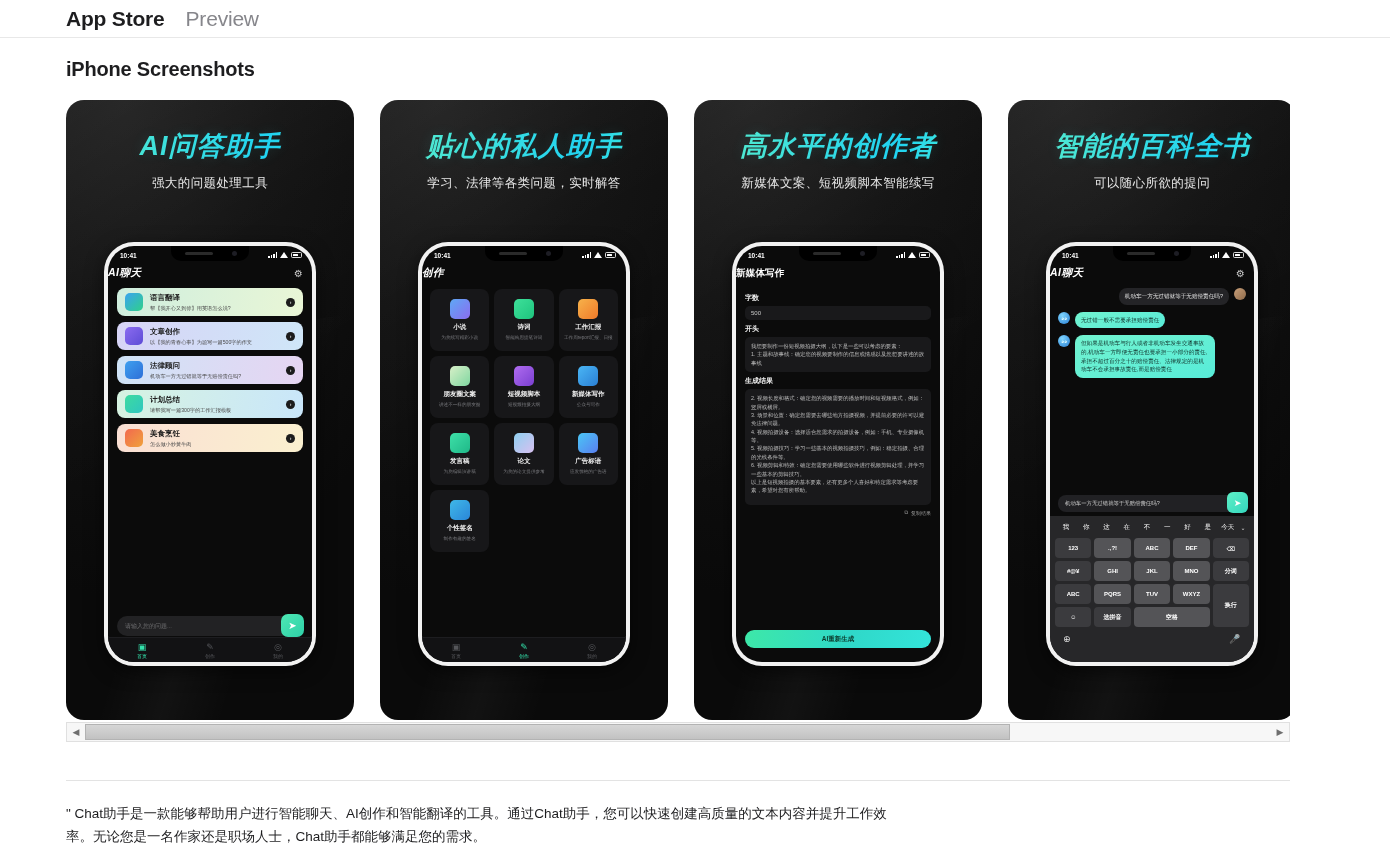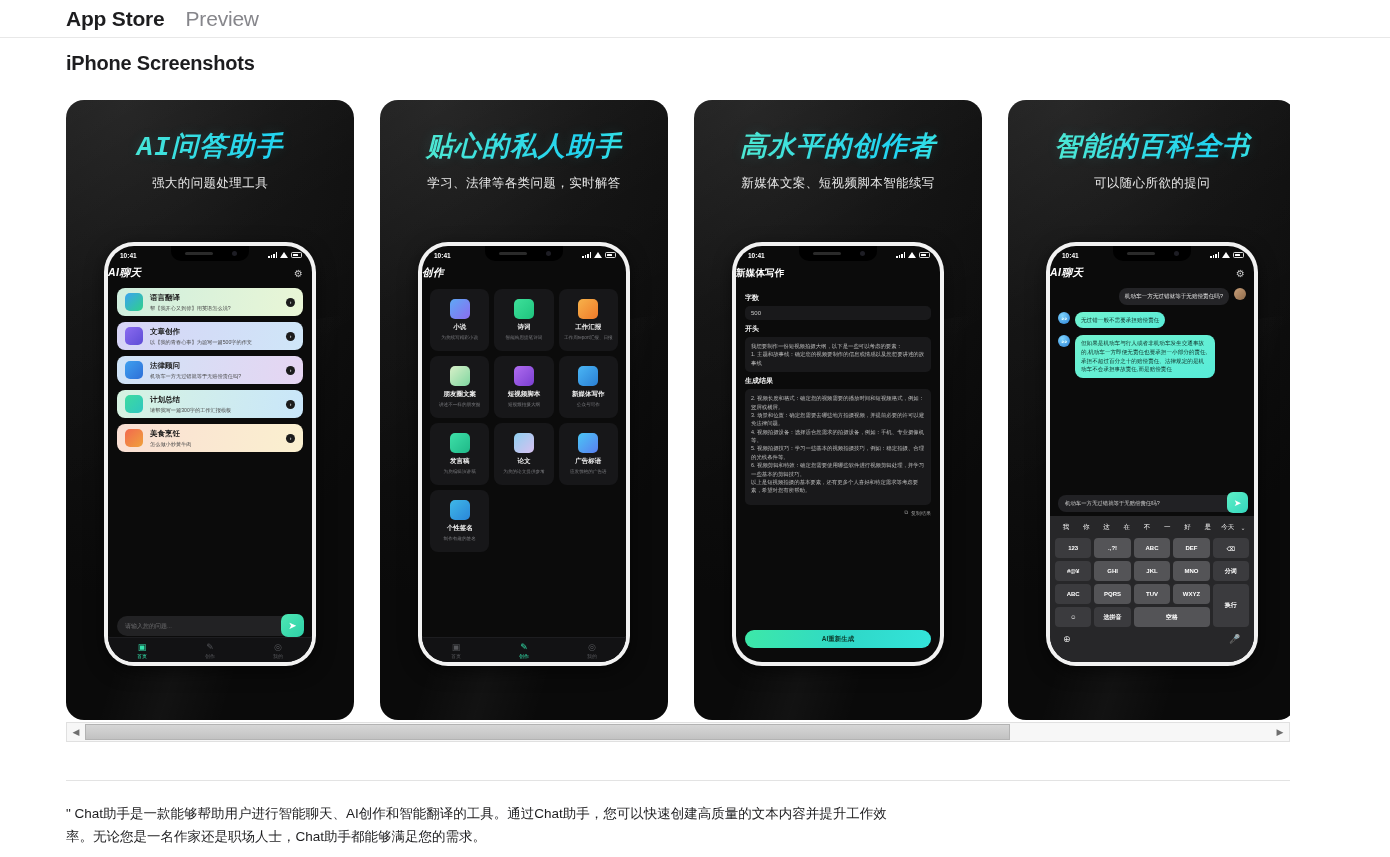--- a/index.html
+++ b/index.html
@@ -16,21 +16,21 @@
     height: 38px;
     border-bottom: 1px solid #e8e8e8;
     display: flex; align-items: center;
     padding-left: 66px;
   }
   .topbar .t1 { font-size: 21px; font-weight: bold; color: #1d1d1f; letter-spacing: -0.2px; }
   .topbar .t2 { font-size: 21px; font-weight: normal; color: #86868b; margin-left: 21px; letter-spacing: -0.2px;}
 
   .section-title {
     padding-left: 66px;
-    margin-top: 14px;
+    margin-top: 20px;
     font-size: 20px; font-weight: bold; color: #1d1d1f;
     letter-spacing: -0.2px;
   }
 
   
   .shots-wrap { position: absolute; left: 66px; top: 100px; width: 1224px; height: 620px; overflow: hidden; }
   .shots { display: flex; gap: 26px; }
 
   .shot {
     width: 288px; height: 620px;
@@ -59,21 +59,20 @@
   .shot-head { position: relative; z-index: 3; padding-top: 28px; text-align: center; }
   .shot-title {
     font-size: 27px; font-weight: 900; font-style: italic;
     letter-spacing: 1px;
     background: linear-gradient(95deg, #5ef0c8 0%, #3ce0e0 38%, #21d3f2 70%, #4ef0d2 100%);
     -webkit-background-clip: text; background-clip: text;
     color: transparent;
     -webkit-text-fill-color: transparent;
     text-shadow: 0 0 14px rgba(60,224,224,0.12);
     white-space: nowrap;
-    font-family: Liberation Mono, monospace;
   }
   .shot-sub {
     margin-top: 11px;
     font-size: 12.5px; color: #e7e7e7; font-weight: 500;
     letter-spacing: 0.4px;
   }
 
   
   .phone {
     position: absolute; left: 50%; transform: translateX(-50%);

